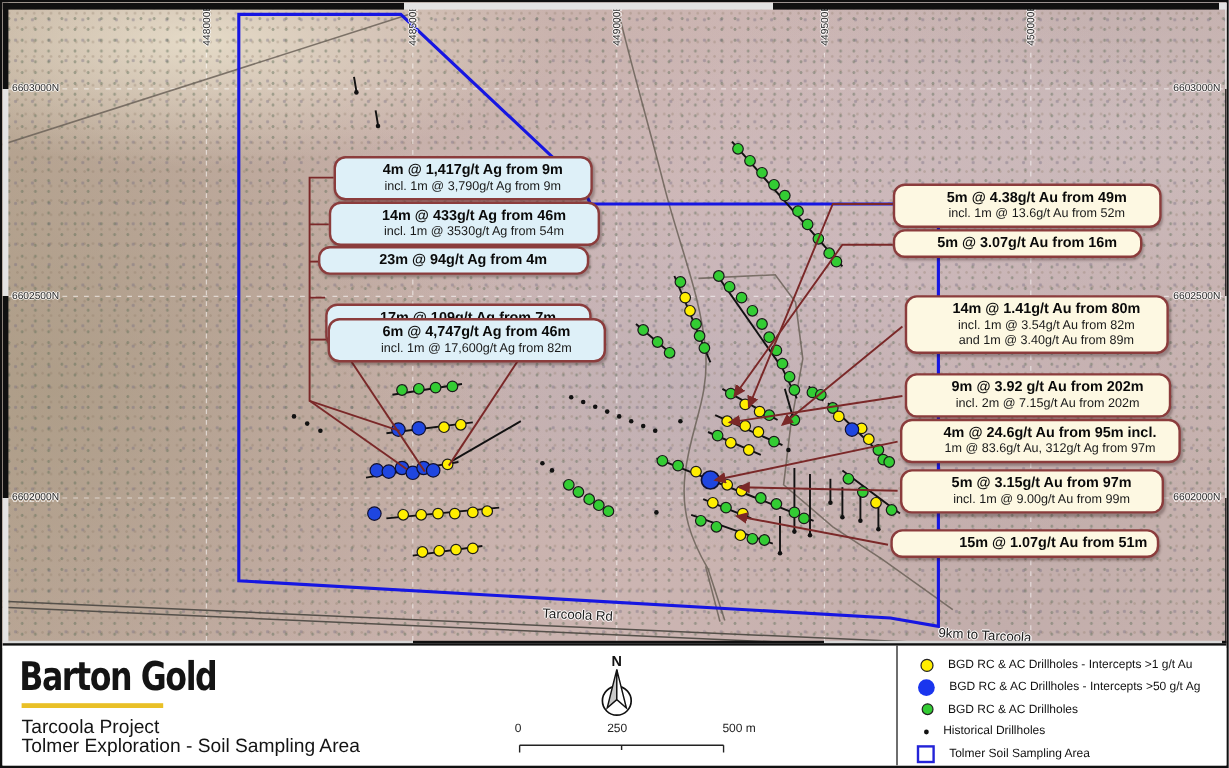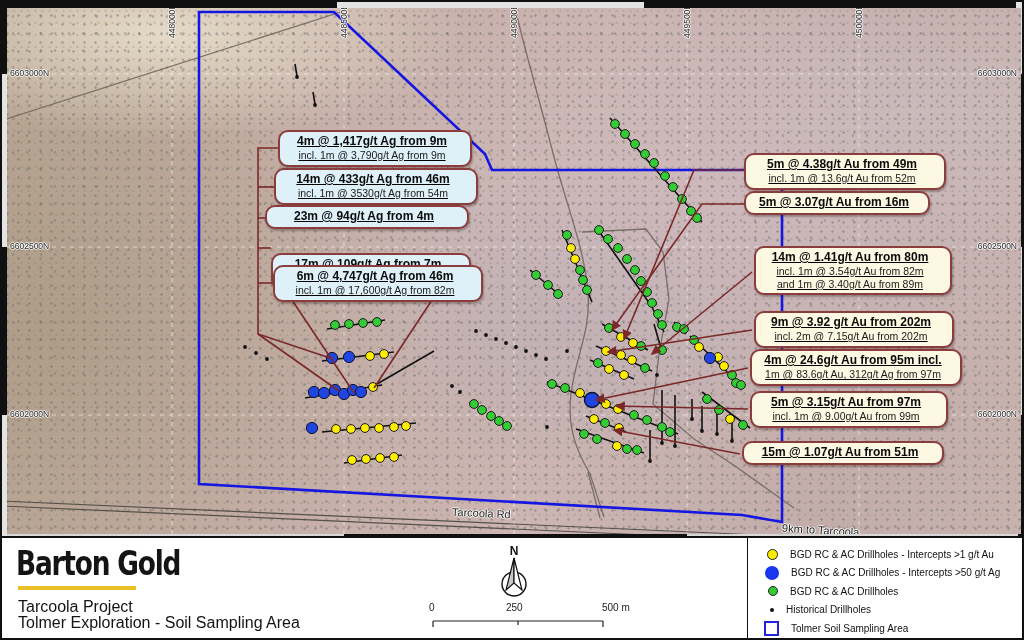--- a/index.html
+++ b/index.html
@@ -31,21 +31,21 @@
     background:linear-gradient(180deg,#101010 0 72px,#e3e3e3 72px 245px,#101010 245px 413px,#e3e3e3 413px 538px);}
   .neat-right{position:absolute;right:0;top:0;width:5px;height:538px;z-index:30;
     background:linear-gradient(180deg,#e3e3e3 0 72px,#101010 72px 245px,#e3e3e3 245px 413px,#101010 413px 538px);}
   
   .gl{position:absolute;font-size:8.5px;color:#2c2c2c;z-index:20;white-space:nowrap;
       text-shadow:-1px 0 0 #ffffffcc,1px 0 0 #ffffffcc,0 -1px 0 #ffffffcc,0 1px 0 #ffffffcc;}
   .gl-top{width:60px;text-align:center;transform:rotate(-90deg);}
   .gl-right{text-align:right;}
   
   .callout{position:absolute;z-index:22;border:2px solid #8b3c3c;border-radius:10px;
-           padding:2px 8px 3px 2px;text-align:center;box-shadow:1px 2px 2px rgba(40,20,20,.3);text-decoration:underline;}
+           padding:2px 8px 3px 24px;text-align:center;box-shadow:1px 2px 2px rgba(40,20,20,.3);}
   .callout .t{font-weight:bold;font-size:12px;line-height:15px;color:#0a0a0a;}
   .callout .s{font-size:10.5px;line-height:12.5px;color:#1a1a1a;white-space:pre-line;}
   .callout.ag{background:#def0f8;}
   .callout.au{background:#fdf8e2;}
   
   .maplabel{position:absolute;z-index:21;font-size:11px;color:#1c1c1c;white-space:nowrap;
       text-shadow:-1px 0 0 #ffffffd9,1px 0 0 #ffffffd9,0 -1px 0 #ffffffd9,0 1px 0 #ffffffd9;}
   
   .footer{position:absolute;left:0;bottom:0;width:1024px;height:102px;background:#ffffff;
           border-top:2px solid #101010;box-sizing:border-box;z-index:40;}
@@ -337,21 +337,21 @@
           <div class="s">incl. 2m @ 7.15g/t Au from 202m</div>
         </div>
         <div class="callout au" style="left: 748px; top: 347px; width: 198px;">
           <div class="t">4m @ 24.6g/t Au from 95m incl.</div>
           <div class="s">1m @ 83.6g/t Au, 312g/t Ag from 97m</div>
         </div>
         <div class="callout au" style="left: 748px; top: 389px; width: 184px;">
           <div class="t">5m @ 3.15g/t Au from 97m</div>
           <div class="s">incl. 1m @ 9.00g/t Au from 99m</div>
         </div>
-        <div class="callout au" style="left: 740px; top: 439px; width: 188px;">
+        <div class="callout au" style="left: 740px; top: 439px; width: 188px; text-align: right;">
           <div class="t">15m @ 1.07g/t Au from 51m</div>
         </div>
       </div>
 
     <div class="maplabel" style="left:450px;top:505px;transform:rotate(2.6deg);">Tarcoola Rd</div>
     <div class="maplabel" style="left:780px;top:522px;transform:rotate(3.2deg);">9km to Tarcoola</div>
 
     <div class="neat-top"></div>
     <div class="neat-bottom"></div>
     <div class="neat-left"></div>

